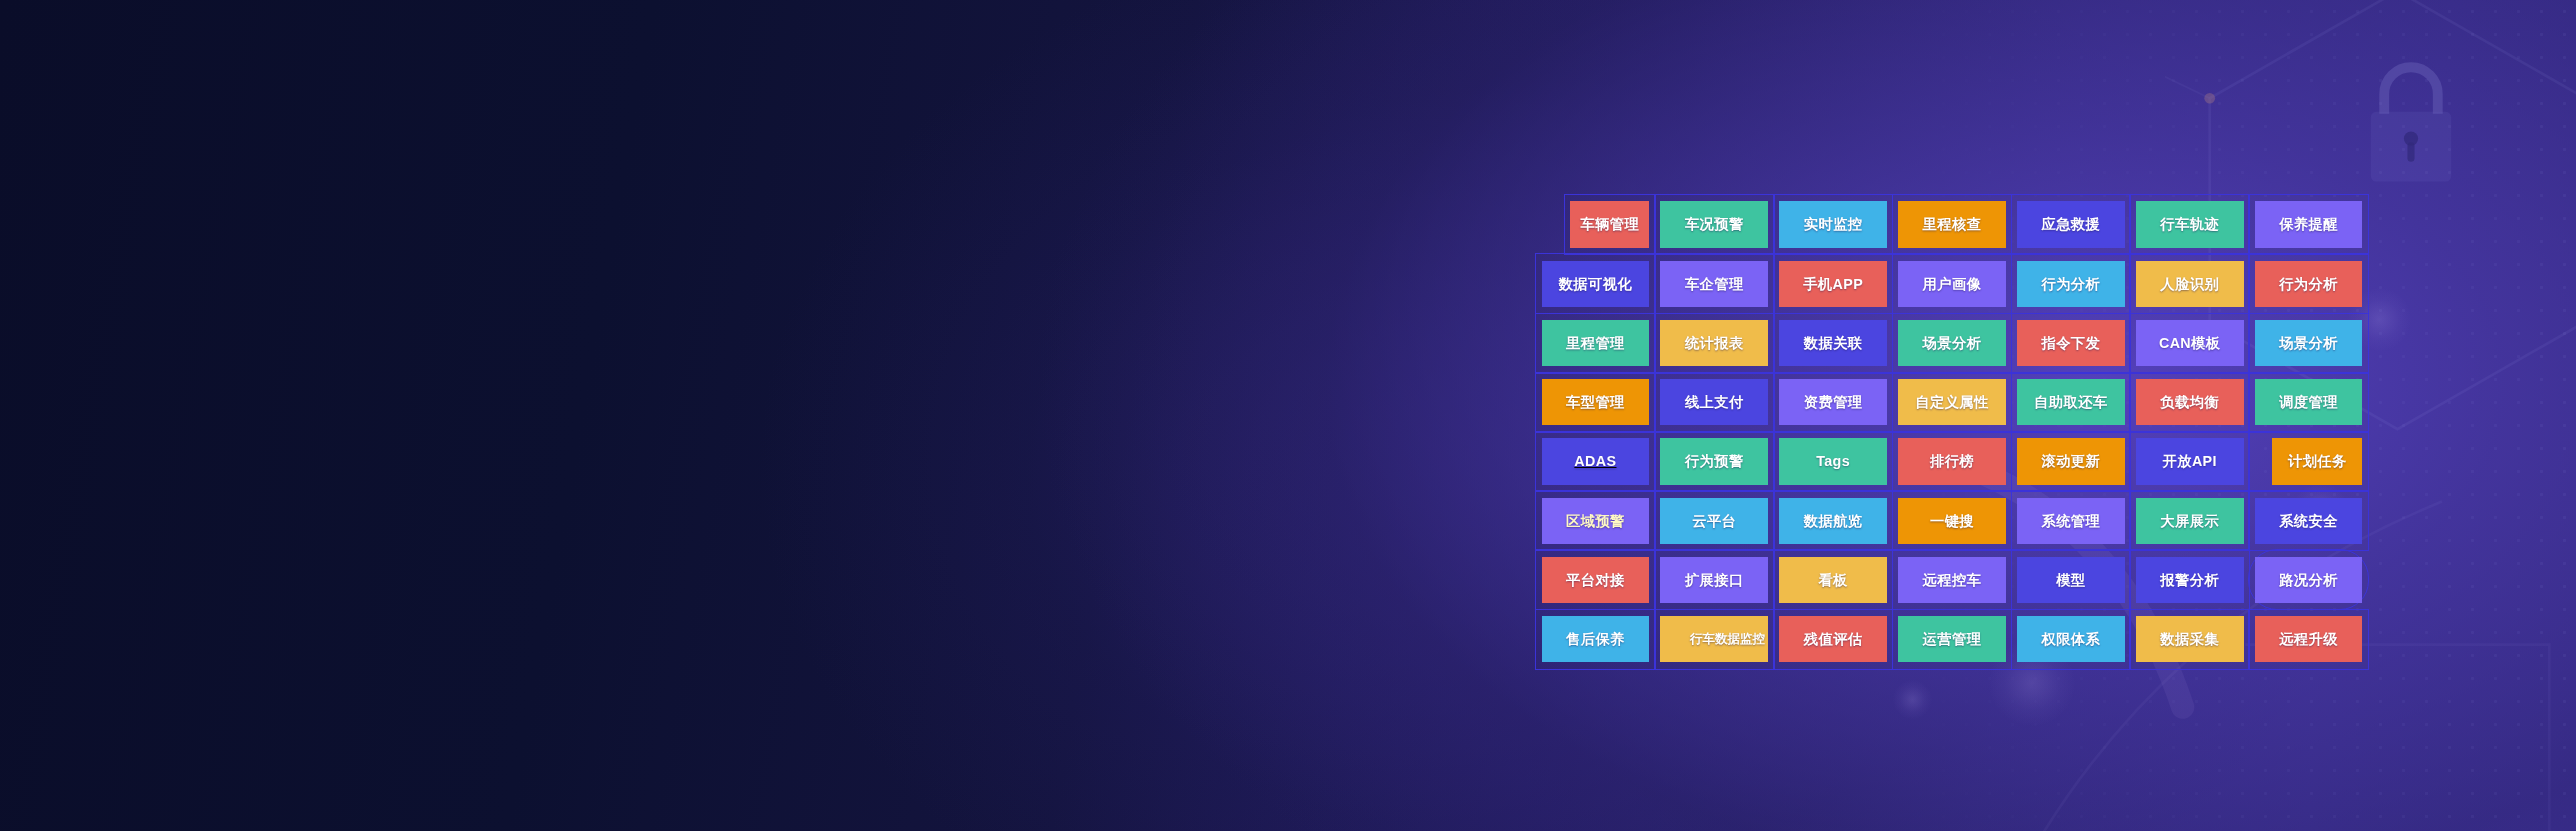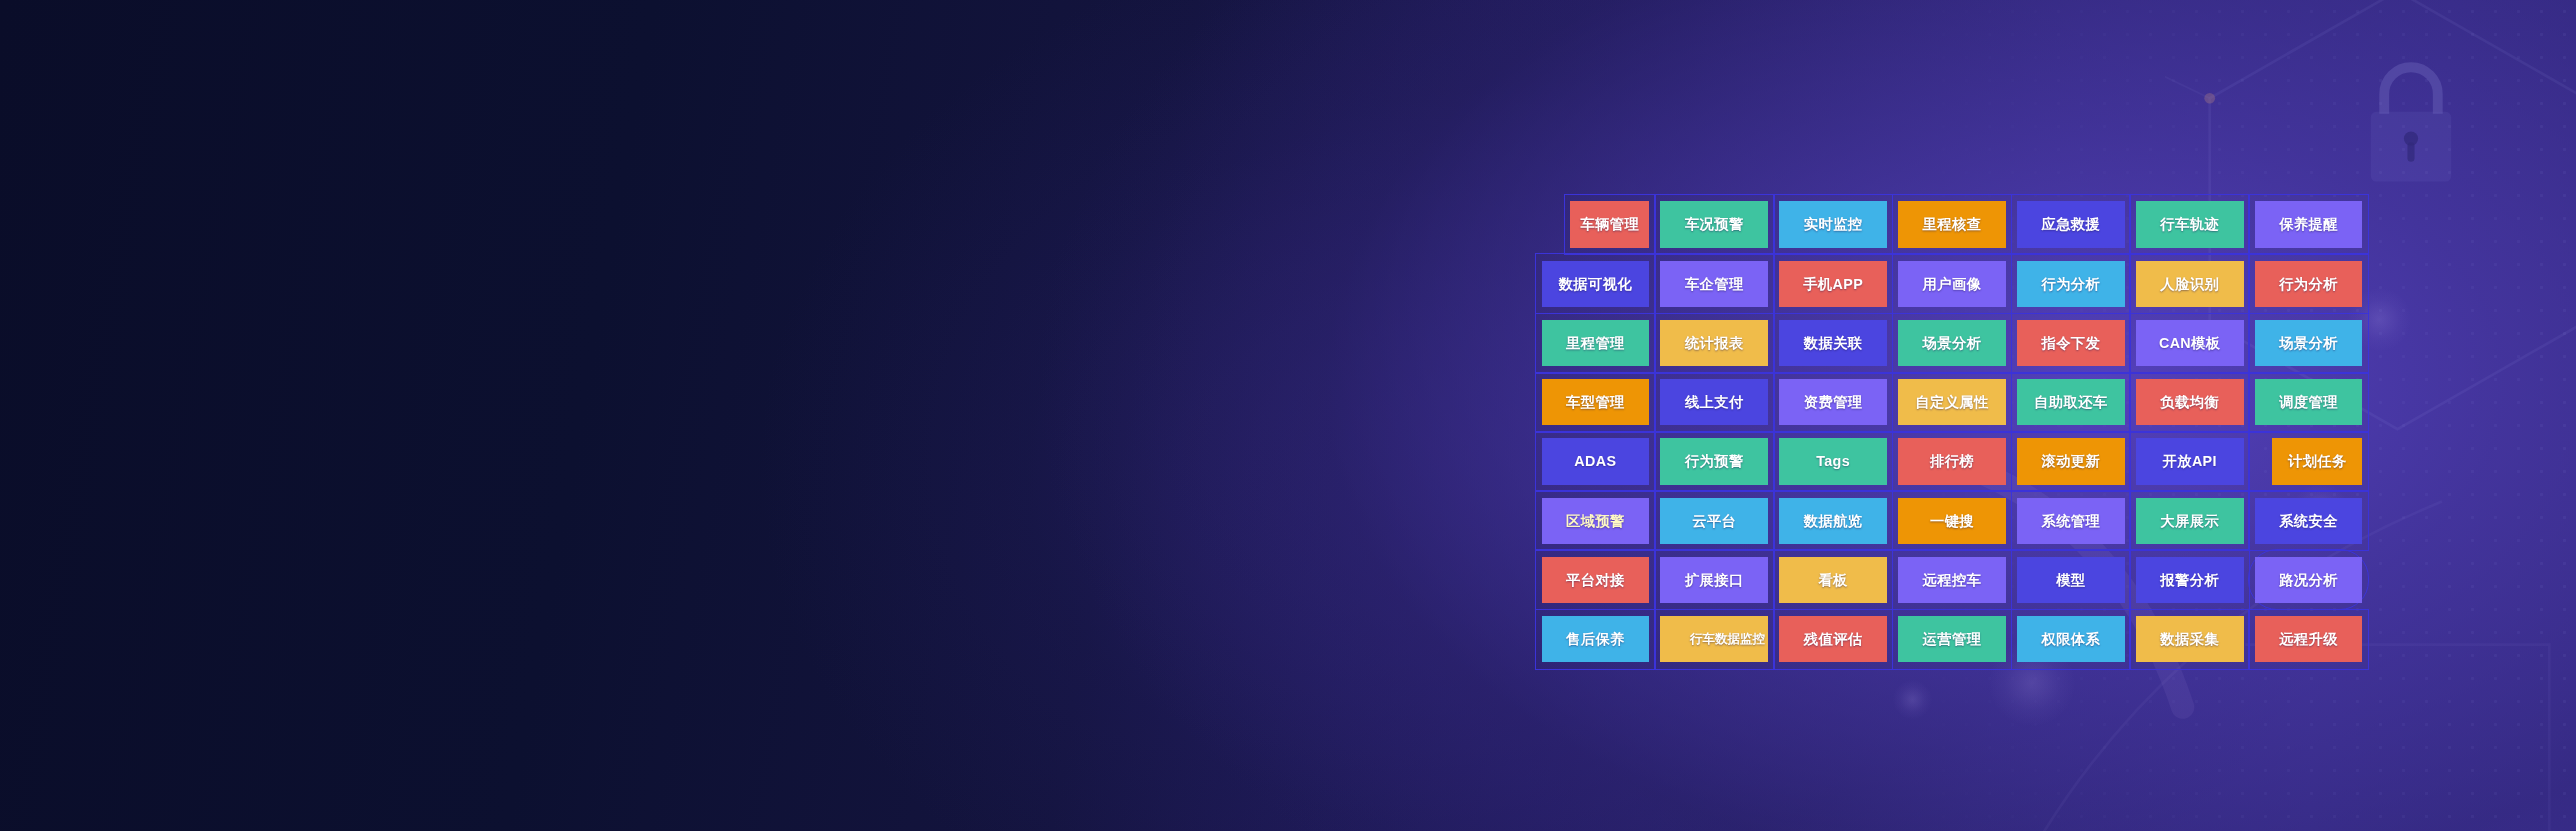--- a/index.html
+++ b/index.html
@@ -283,21 +283,21 @@
         <div class="tile-inner" style="background: rgb(232, 96, 90);">
           <span class="tile-label" style="color: rgb(255, 255, 255);">负载均衡</span>
         </div>
       </div>
       <div class="tile" style="border-color: rgb(59, 51, 217);">
         <div class="tile-inner" style="background: rgb(62, 196, 160);">
           <span class="tile-label" style="color: rgb(255, 255, 255);">调度管理</span>
         </div>
       </div>
       <div class="tile" style="border-color: rgb(59, 51, 217);">
-        <div class="tile-inner" style="background: rgb(75, 69, 224);">
+        <div class="tile-inner" style="background: rgb(75, 69, 224); text-decoration: underline;">
           <span class="tile-label" style="color: rgb(255, 255, 255);">ADAS</span>
         </div>
       </div>
       <div class="tile" style="border-color: rgb(59, 51, 217);">
         <div class="tile-inner" style="background: rgb(62, 196, 160);">
           <span class="tile-label" style="color: rgb(255, 255, 255);">行为预警</span>
         </div>
       </div>
       <div class="tile" style="border-color: rgb(59, 51, 217);">
         <div class="tile-inner" style="background: rgb(62, 196, 160);">

